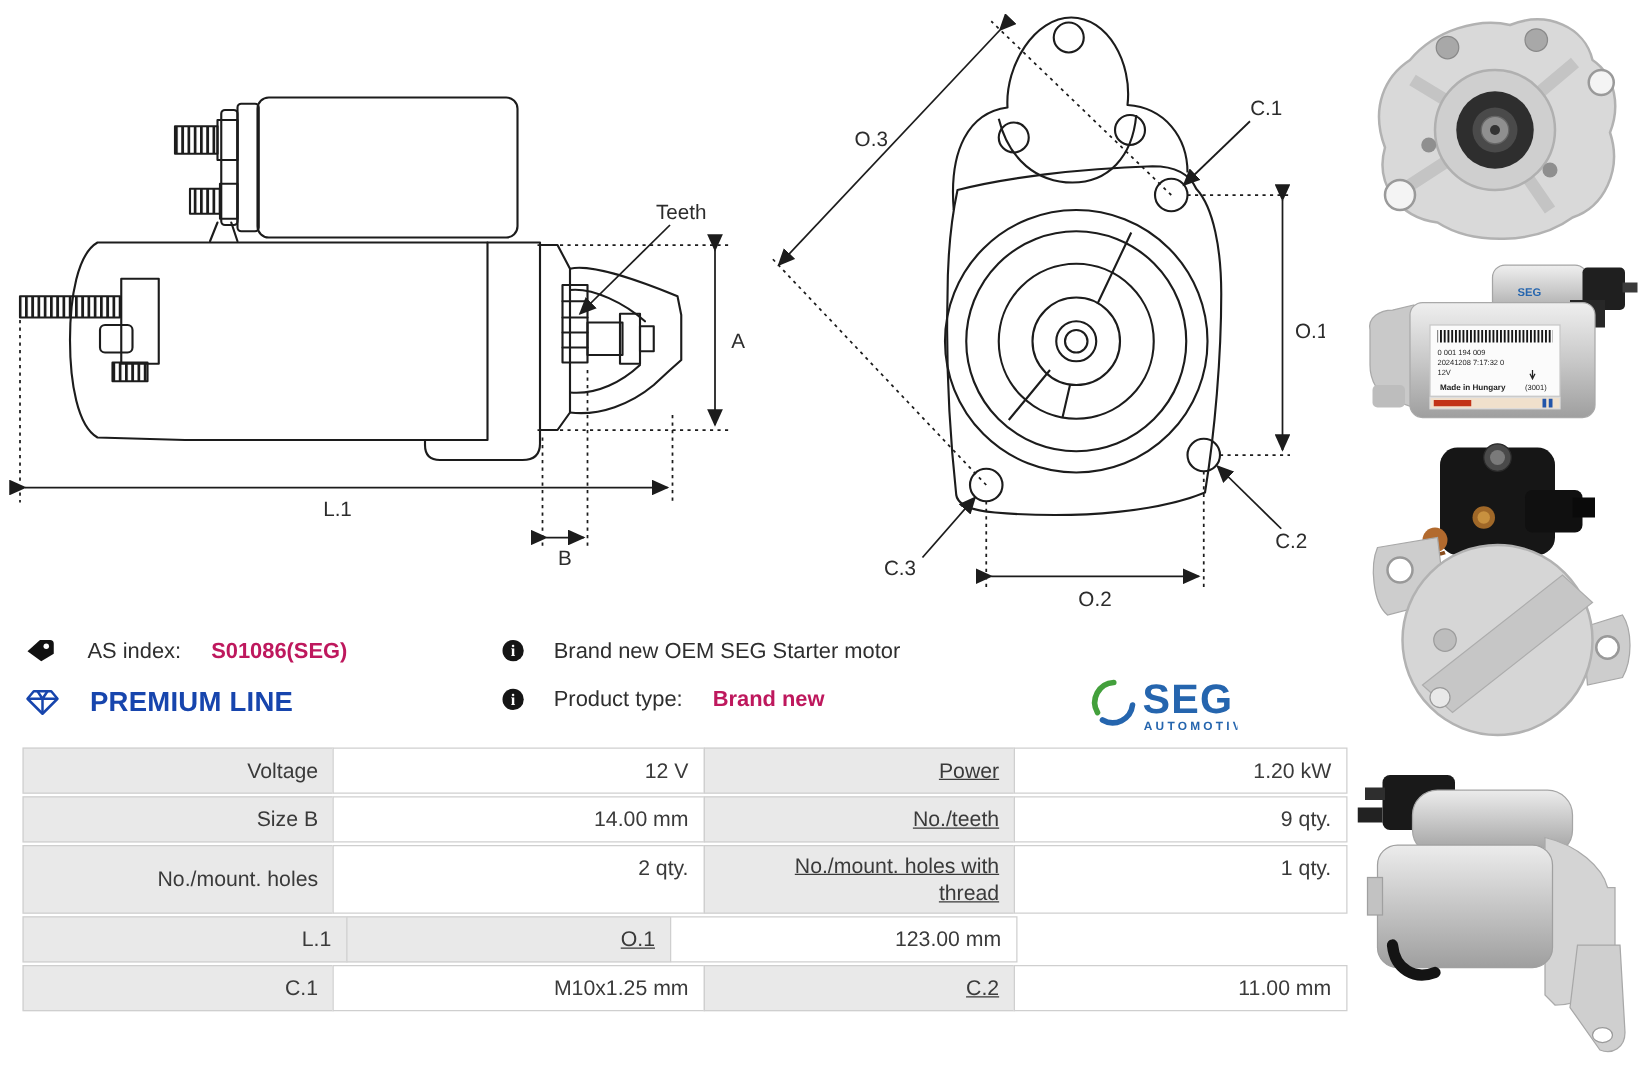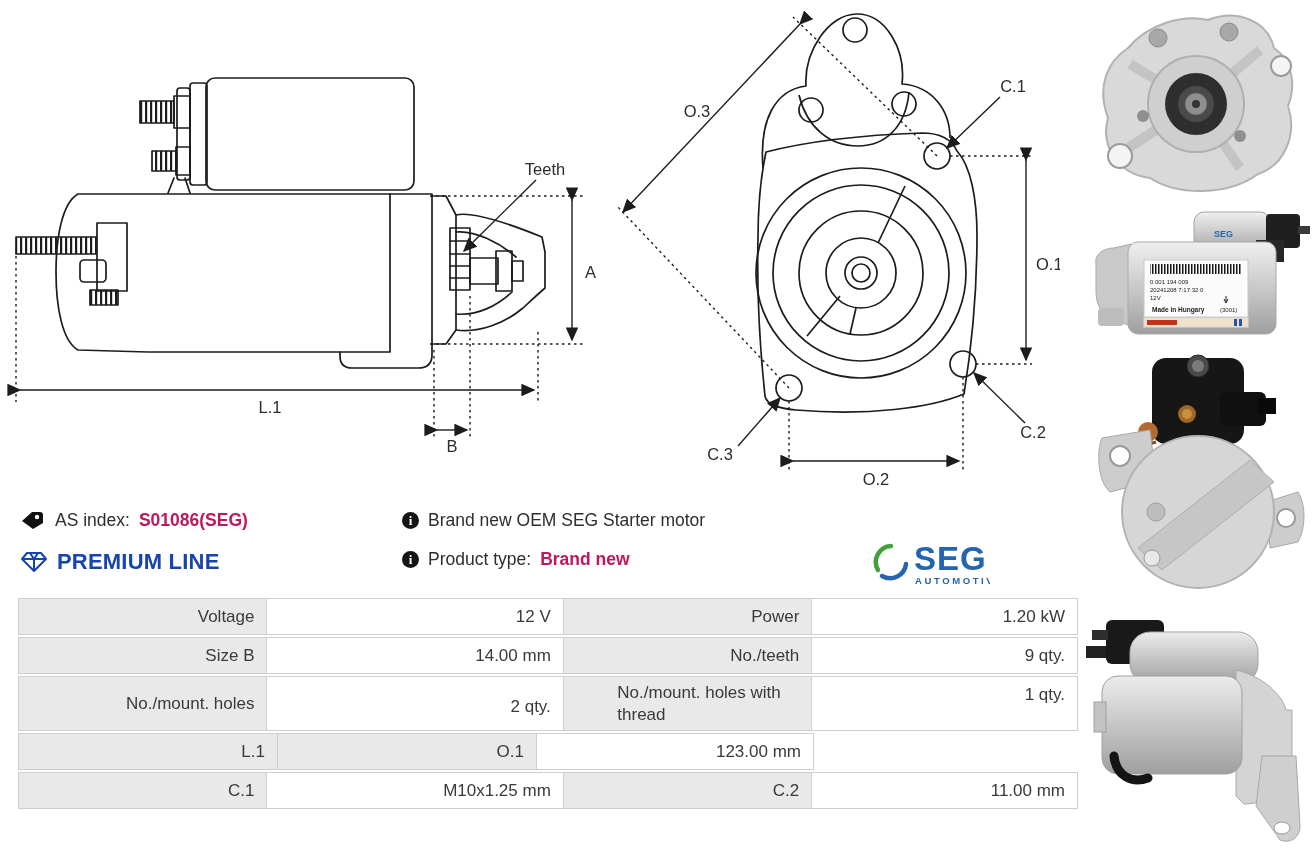--- a/index.html
+++ b/index.html
@@ -1,36 +1,36 @@
 <!DOCTYPE html>
 <html><head>
 <meta charset="utf-8">
 <style>
   html,body{margin:0;padding:0;background:#fff;}
   .page{position:relative;width:1316px;height:860px;background:#fff;overflow:hidden;
         font-family:"Liberation Sans",sans-serif;color:#3a3a3a;}
   .abs{position:absolute;}
   
-  .iline{position:absolute;display:flex;align-items:center;gap:9px;font-size:17.5px;white-space:nowrap;}
+  .iline{position:absolute;display:flex;align-items:center;gap:24px;font-size:17.5px;white-space:nowrap;}
   .iline b{font-weight:700;color:#be185d;}
   .iline .lbl{color:#2e2e2e;}
   .inf{width:17px;height:17px;border-radius:50%;background:#151515;color:#fff;
        display:inline-flex;align-items:center;justify-content:center;flex:0 0 auto;
        font-family:"Liberation Serif",serif;font-weight:700;font-size:13px;}
   .inf::before{content:"i";}
   .premium{color:#1745ad;font-weight:700;font-size:22px;letter-spacing:.2px;}
   
   .spec{position:absolute;left:18px;top:598px;width:1060px;}
   .srow{display:flex;margin-bottom:2px;}
   .cell{box-sizing:border-box;border:1px solid #cfcfcf;display:flex;align-items:center;
         justify-content:flex-end;padding-right:12px;font-size:17px;color:#3a3a3a;
-        background:#fff;}
+        background:#fff;text-align:right;}
   .cell + .cell{margin-left:-1px;}
   .lab{background:#e9e9e9;}
-  .c1{width:260px;} .c2{width:310px;} .c3{width:260px;} .c4{width:278px;}
+  .c1{width:260px;} .c2{width:310px;} .c3{width:260px;text-decoration:underline;} .c4{width:278px;}
   .h36{height:37px;} .h56{height:55px;}
   .wrapcap{display:inline-block;max-width:182px;line-height:1.25;}
   
   .seglogo{position:absolute;left:868px;top:536px;}
   
   svg text{font-family:"Liberation Sans",sans-serif;}
   .dwg text{fill:#2c2c2c;font-size:16.5px;}
 </style>
 </head>
 <body>
@@ -282,21 +282,21 @@
       <div class="cell c4 h36">1.20 kW</div>
     </div>
     <div class="srow">
       <div class="cell lab c1 h36">Size B</div>
       <div class="cell c2 h36">14.00 mm</div>
       <div class="cell lab c3 h36">No./teeth</div>
       <div class="cell c4 h36">9 qty.</div>
     </div>
     <div class="srow">
       <div class="cell lab c1 h56">No./mount. holes</div>
-      <div class="cell c2 h56" style="align-items:flex-start;padding-top:20px">2 qty.</div>
+      <div class="cell c2 h56" style="align-items:flex-start;padding-top:8px">2 qty.</div>
       <div class="cell lab c3 h56">
           <span class="wrapcap">No./mount. holes with thread</span>
         </div>
       <div class="cell c4 h56" style="align-items:flex-start;padding-top:8px">1 qty.</div>
     </div>
     <div class="srow">
       <div class="cell lab c1 h36">L.1</div>
       <div class="cell lab c3 h36">O.1</div>
       <div class="cell c4 h36">123.00 mm</div>
     </div>

